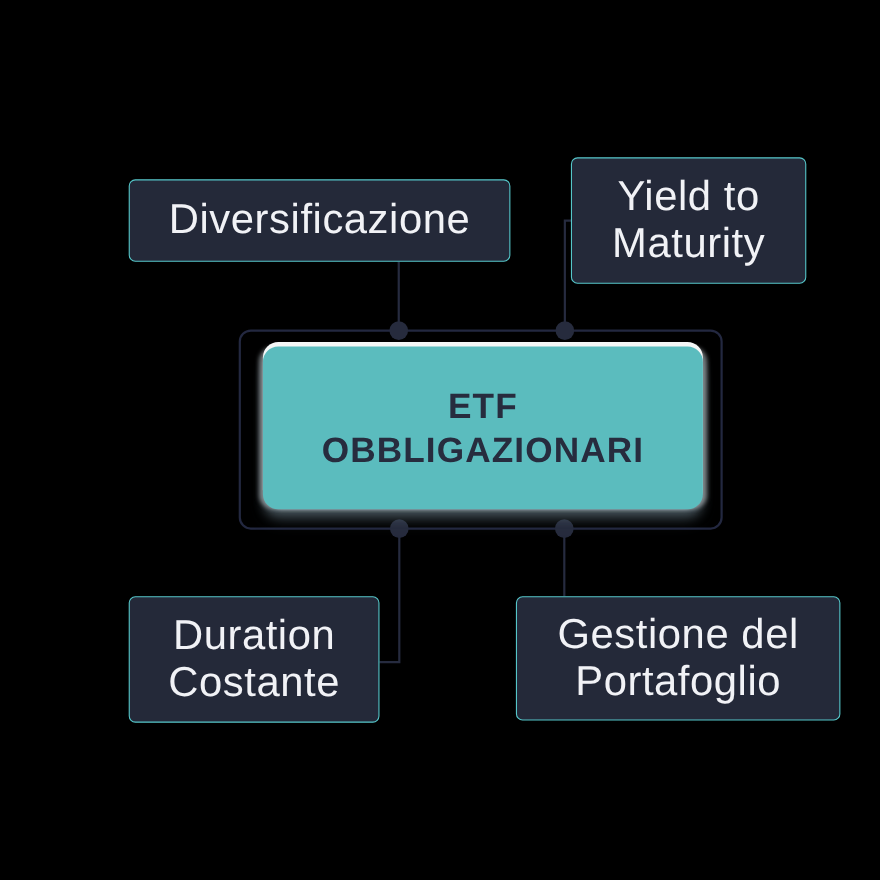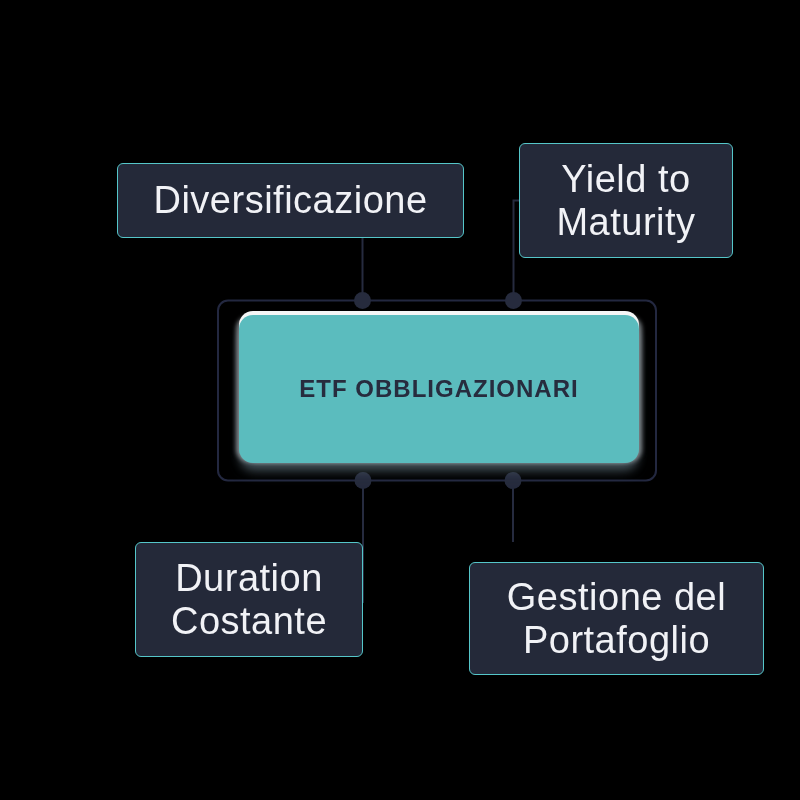--- a/index.html
+++ b/index.html
@@ -64,29 +64,29 @@
     border-radius:6px;
     color:var(--node-text);
     font-size:38px;
     font-weight:400;
     line-height:1.12;
     letter-spacing:0.5px;
     padding:4px 12px;
   }
   .sat-diversificazione{ left:78px;  top:163px; width:347px; height:75px;  }
   .sat-yield           { left:480px; top:143px; width:214px; height:115px; }
-  .sat-duration        { left:96px;  top:542px; width:228px; height:115px; }
-  .sat-gestione        { left:430px; top:562px; width:295px; height:113px; }
+  .sat-duration        { left:78px;  top:542px; width:228px; height:115px; }
+  .sat-gestione        { left:430px; top:542px; width:295px; height:113px; }
   .central{
     left:200px; top:315px; width:400px; height:148px;
     z-index:3;
     background:var(--central-fill);
     border-radius:14px;
     color:var(--central-text);
-    font-size:24px;
+    font-size:32px;
     font-weight:bold;
     letter-spacing:1px;
     line-height:1.25;
     padding:0 30px;
     box-shadow:
       0 -4px 0 0 var(--highlight),
       -4px 0 4px -1px rgba(205,215,220,0.55),
       4px 0 4px -1px rgba(205,215,220,0.55),
       0 7px 10px -1px rgba(105,125,135,0.6),
       0 12px 16px -4px rgba(70,85,95,0.4);

